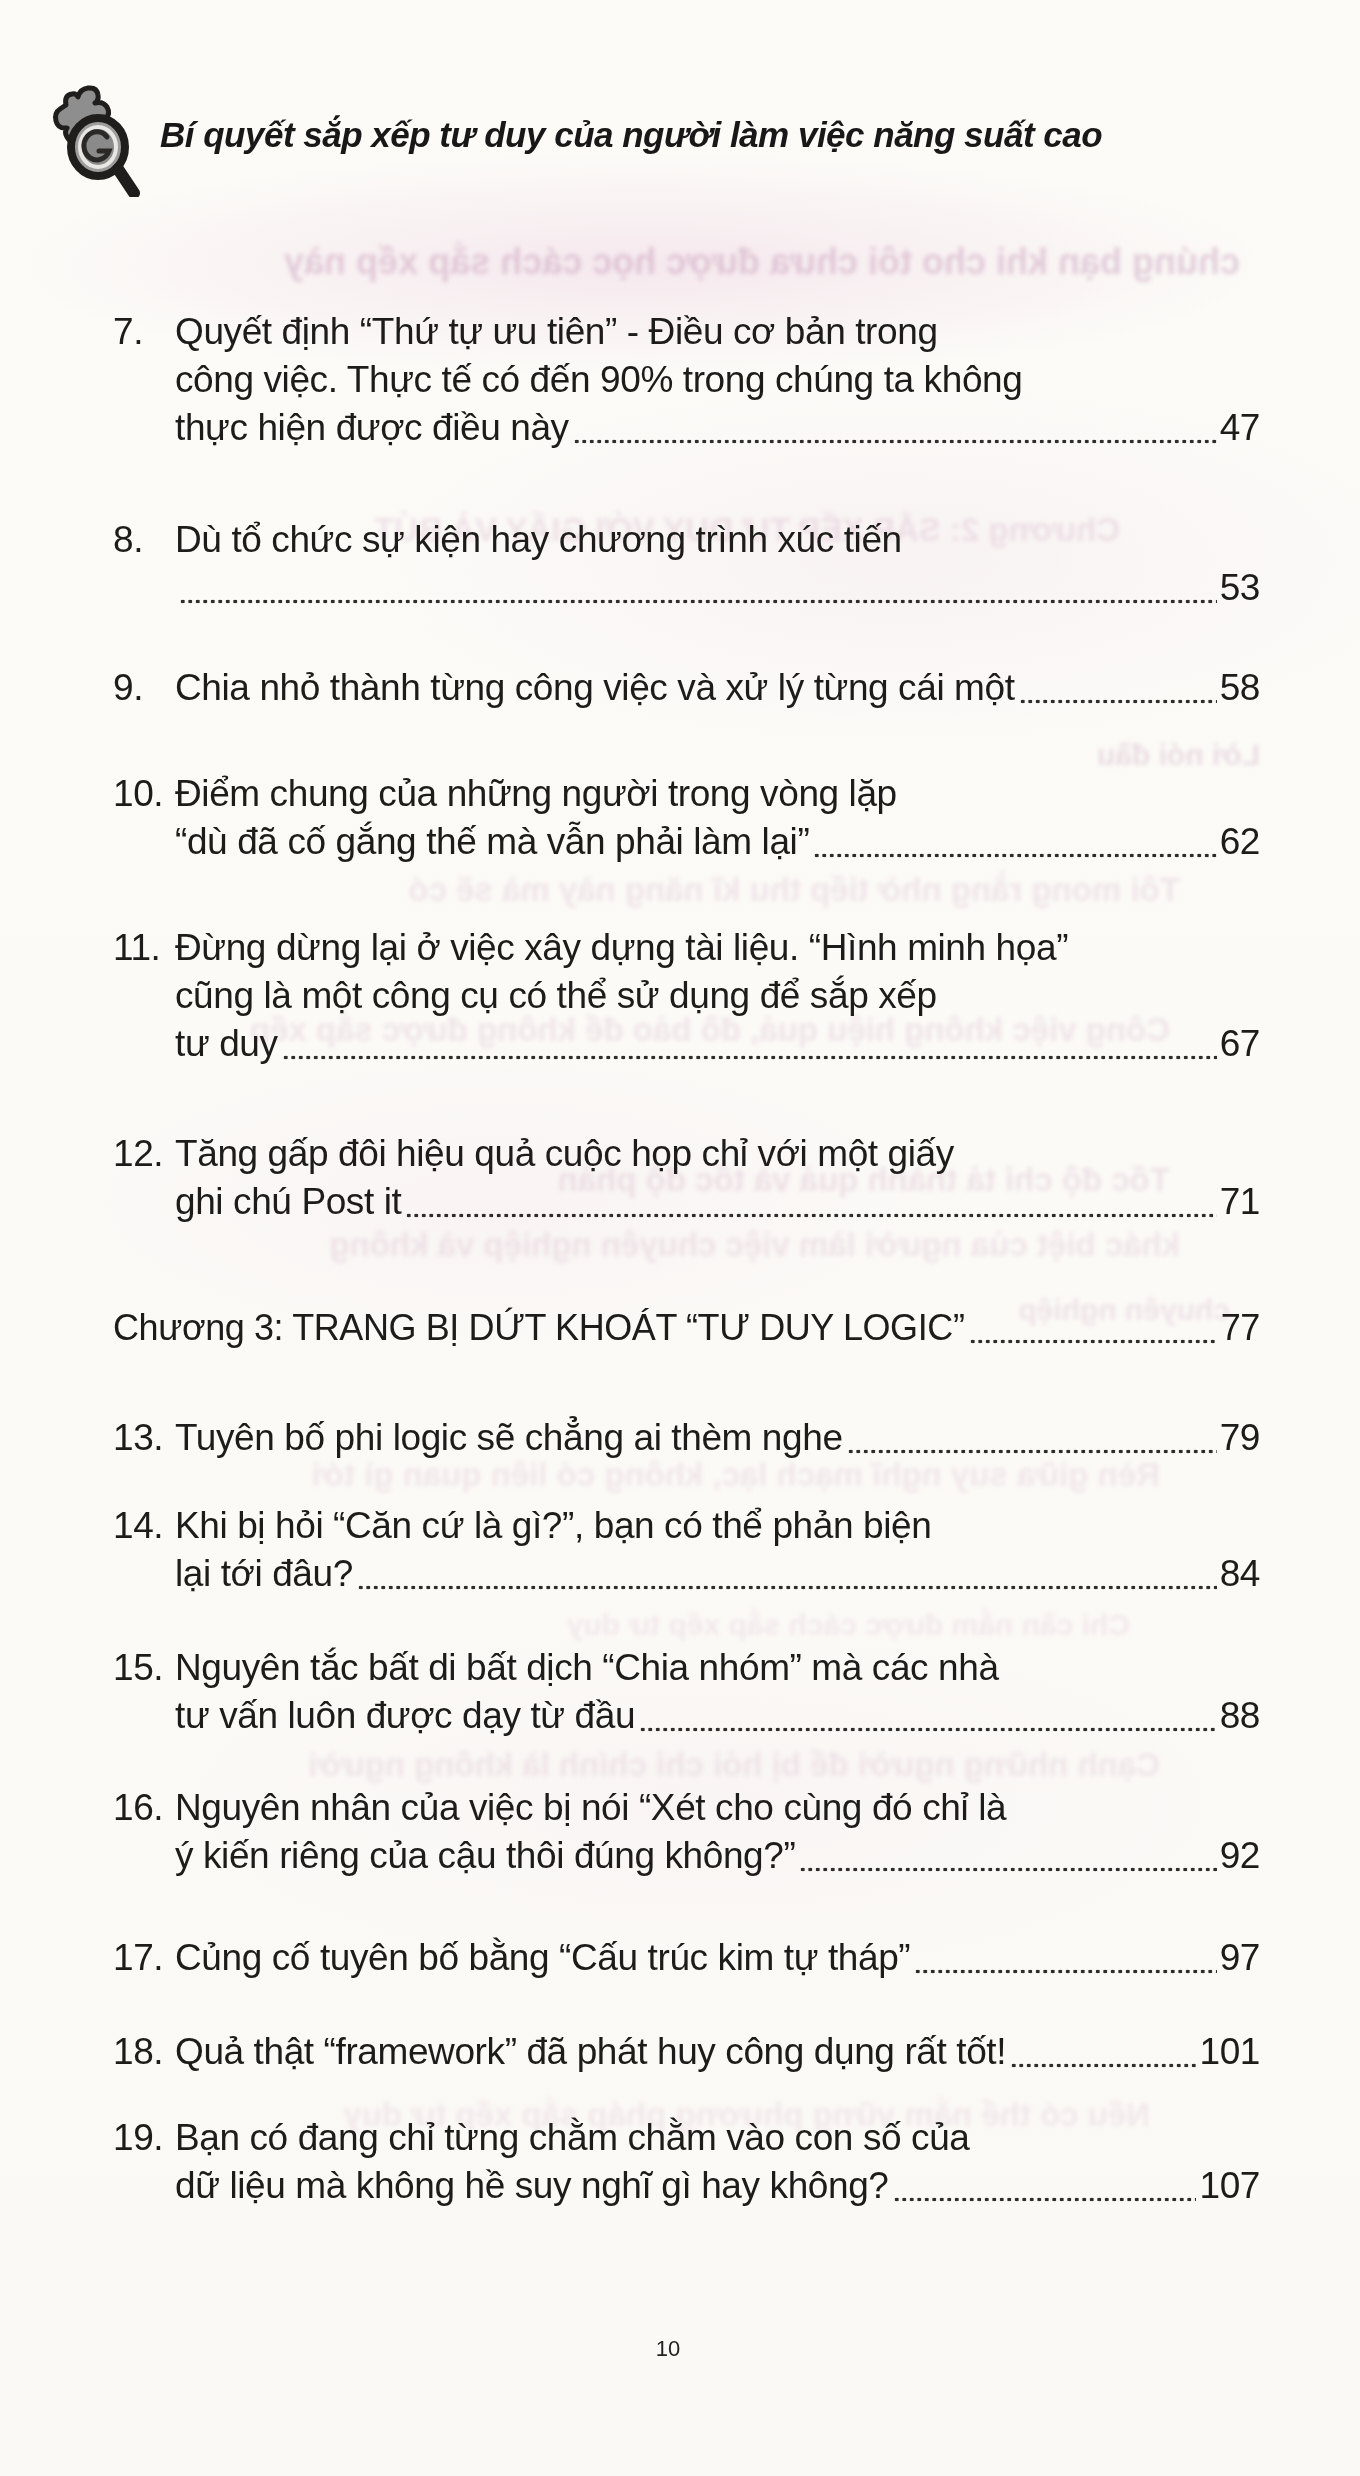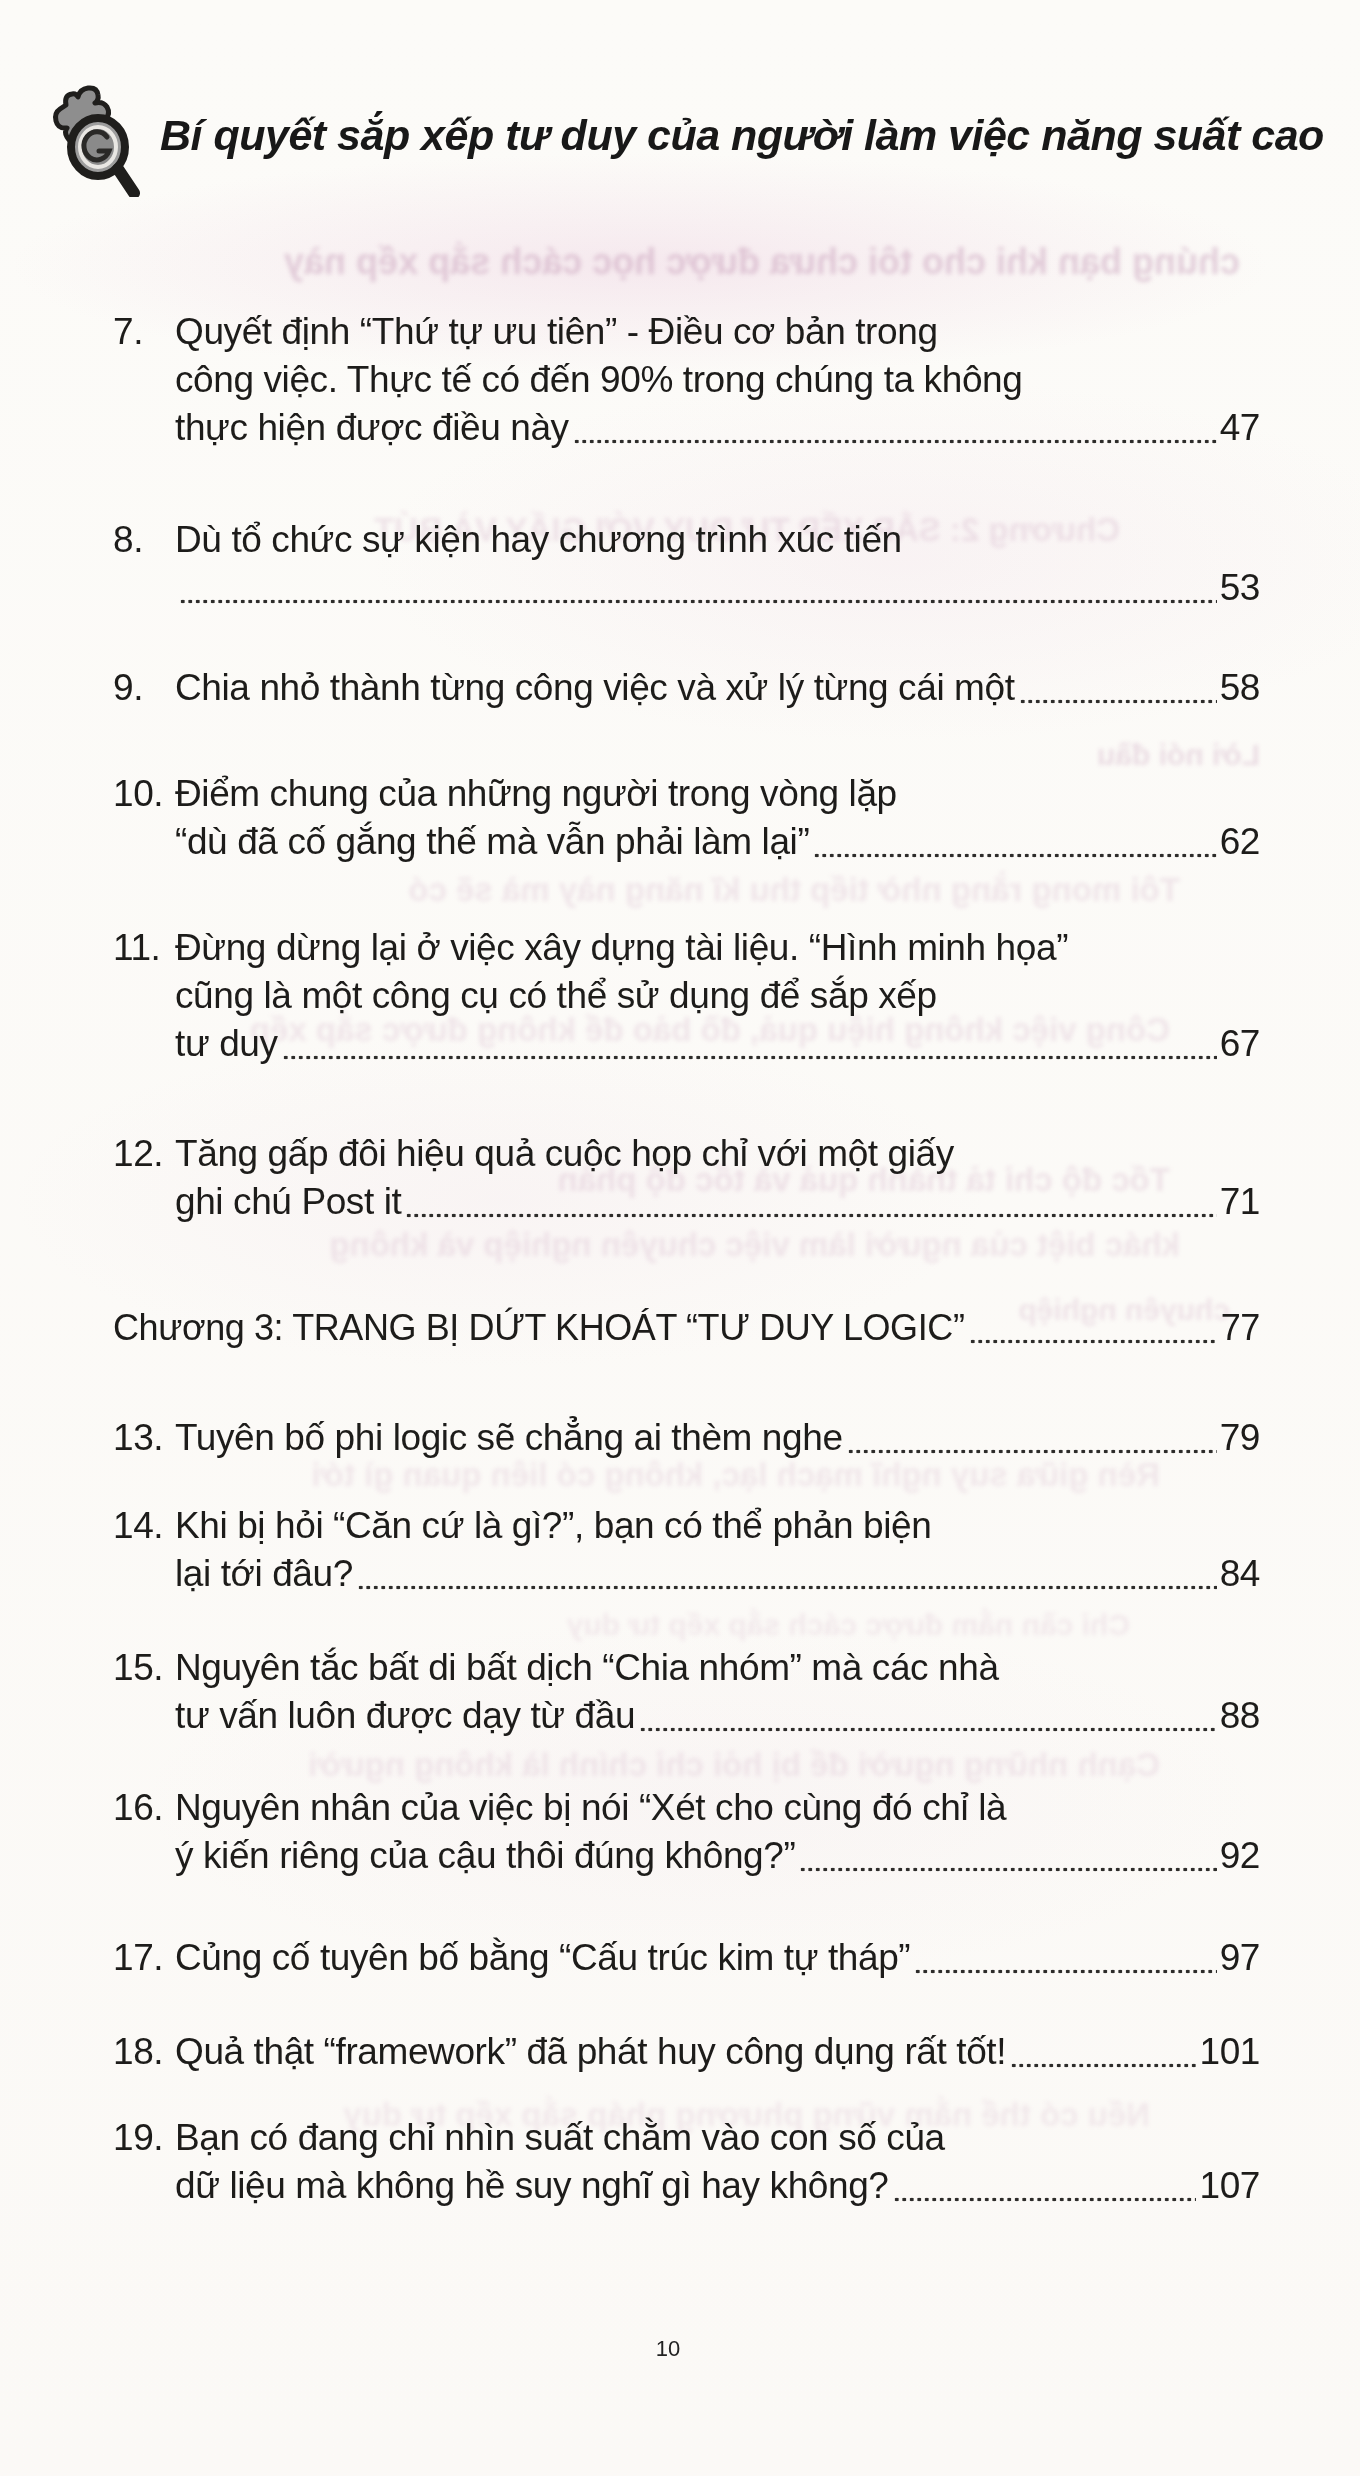--- a/index.html
+++ b/index.html
@@ -16,21 +16,21 @@
   
   .ghost{
     position:absolute;font-size:33px;line-height:40px;white-space:nowrap;
     color:rgba(186,138,170,0.38);transform:scaleX(-1);filter:blur(2.2px);
     font-weight:bold;pointer-events:none;overflow:hidden;
   }
   
   .header{position:absolute;top:70px;left:44px;right:60px;display:flex;align-items:center;height:130px;}
   .header-icon{flex:none;width:104px;height:124px;}
   .header-title{
-    font-size:43px;font-weight:bold;font-style:italic;letter-spacing:-0.5px;
+    font-size:35px;font-weight:bold;font-style:italic;letter-spacing:-0.5px;
     margin-left:12px;white-space:nowrap;color:#181818;
   }
   
   .toc{position:absolute;top:308px;left:113px;right:100px;font-size:37px;line-height:48px;letter-spacing:-0.4px;}
   .entry{display:flex;}
   .entry .num{flex:none;width:62px;}
   .entry .body{flex:1;min-width:0;}
   .line{display:block;}
   .line.last{display:flex;width:100%;}
   .line.last .text{flex:none;white-space:nowrap;}
@@ -228,21 +228,21 @@
         <span class="text">Quả thật “framework” đã phát huy công dụng rất tốt!</span>
         <span class="leader"></span>
         <span class="pagenum">101</span>
       </span>
     </span>
   </div>
 
   <div class="entry" style="margin-top:38px">
     <span class="num">19.</span>
     <span class="body">
-      <span class="line">Bạn có đang chỉ nhìn suất chằm vào con số của</span>
+      <span class="line">Bạn có đang chỉ từng chằm chằm vào con số của</span>
       <span class="line last">
         <span class="text">dữ liệu mà không hề suy nghĩ gì hay không?</span>
         <span class="leader"></span>
         <span class="pagenum">107</span>
       </span>
     </span>
   </div>
 
 </div>
 

